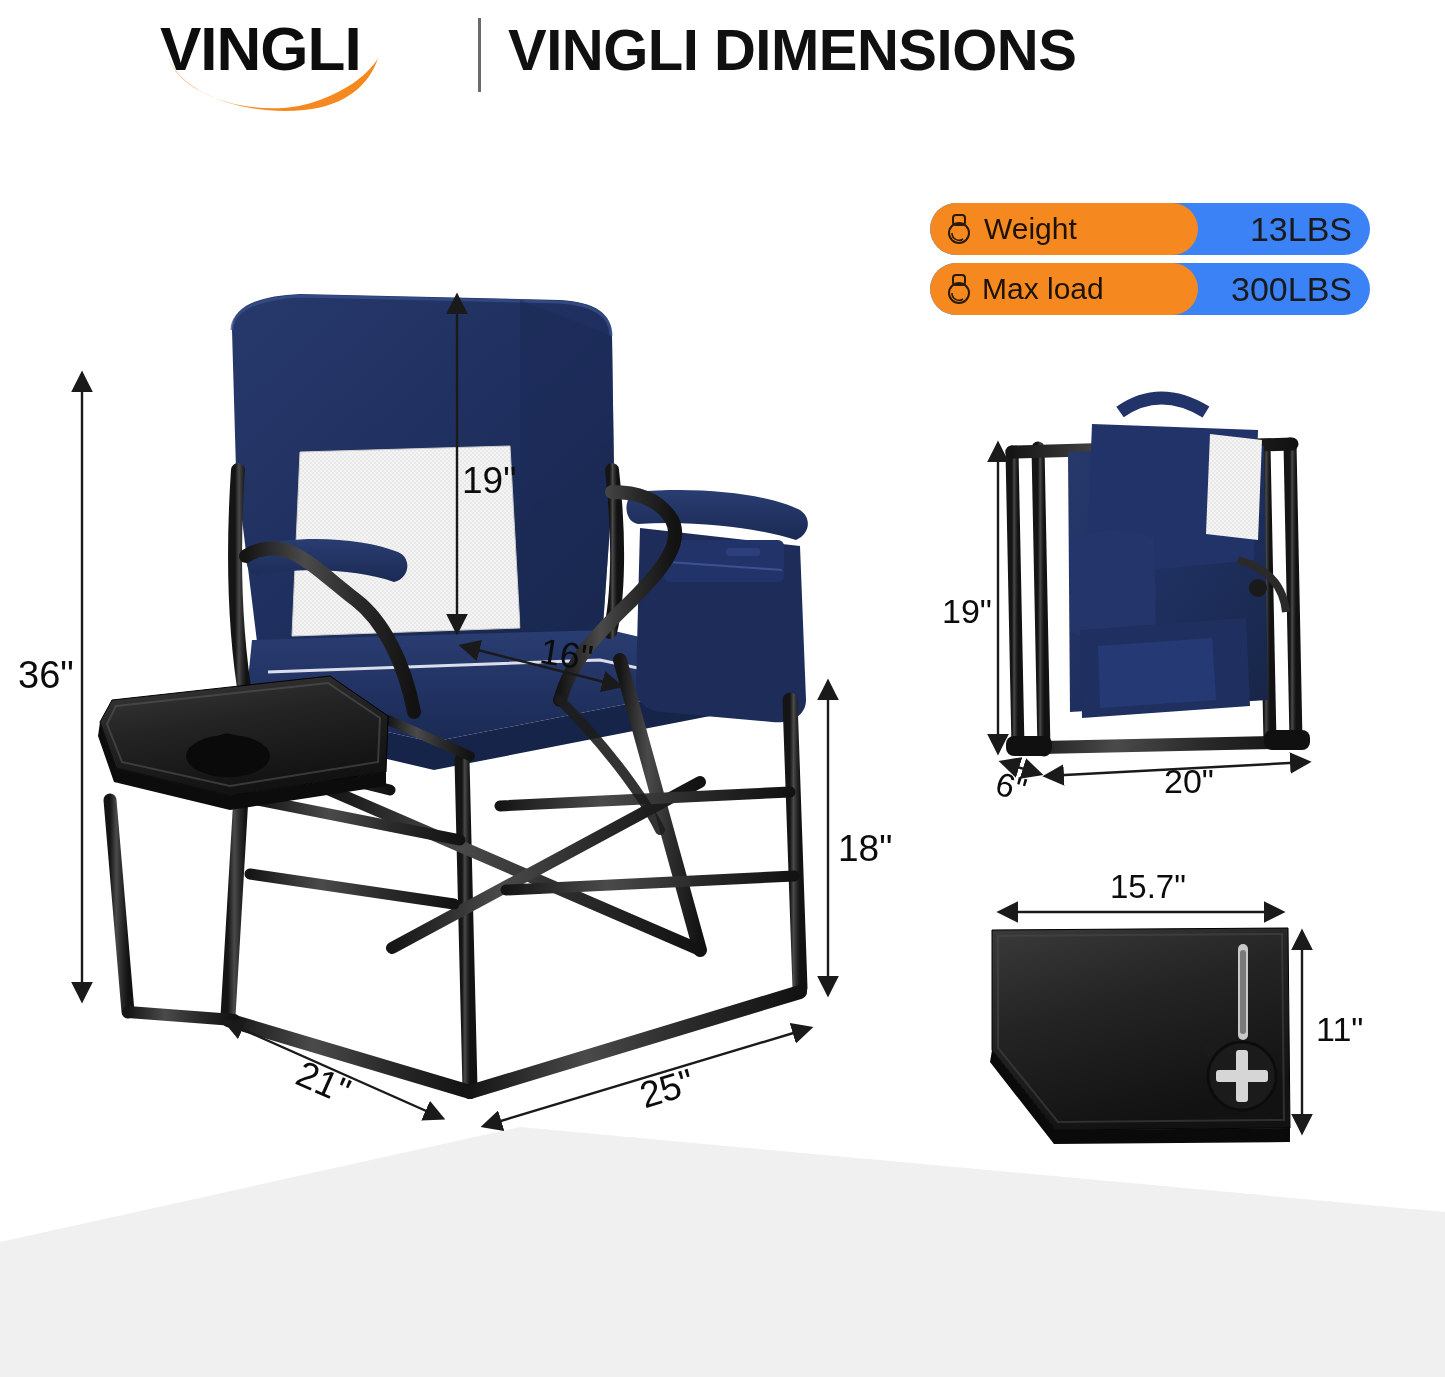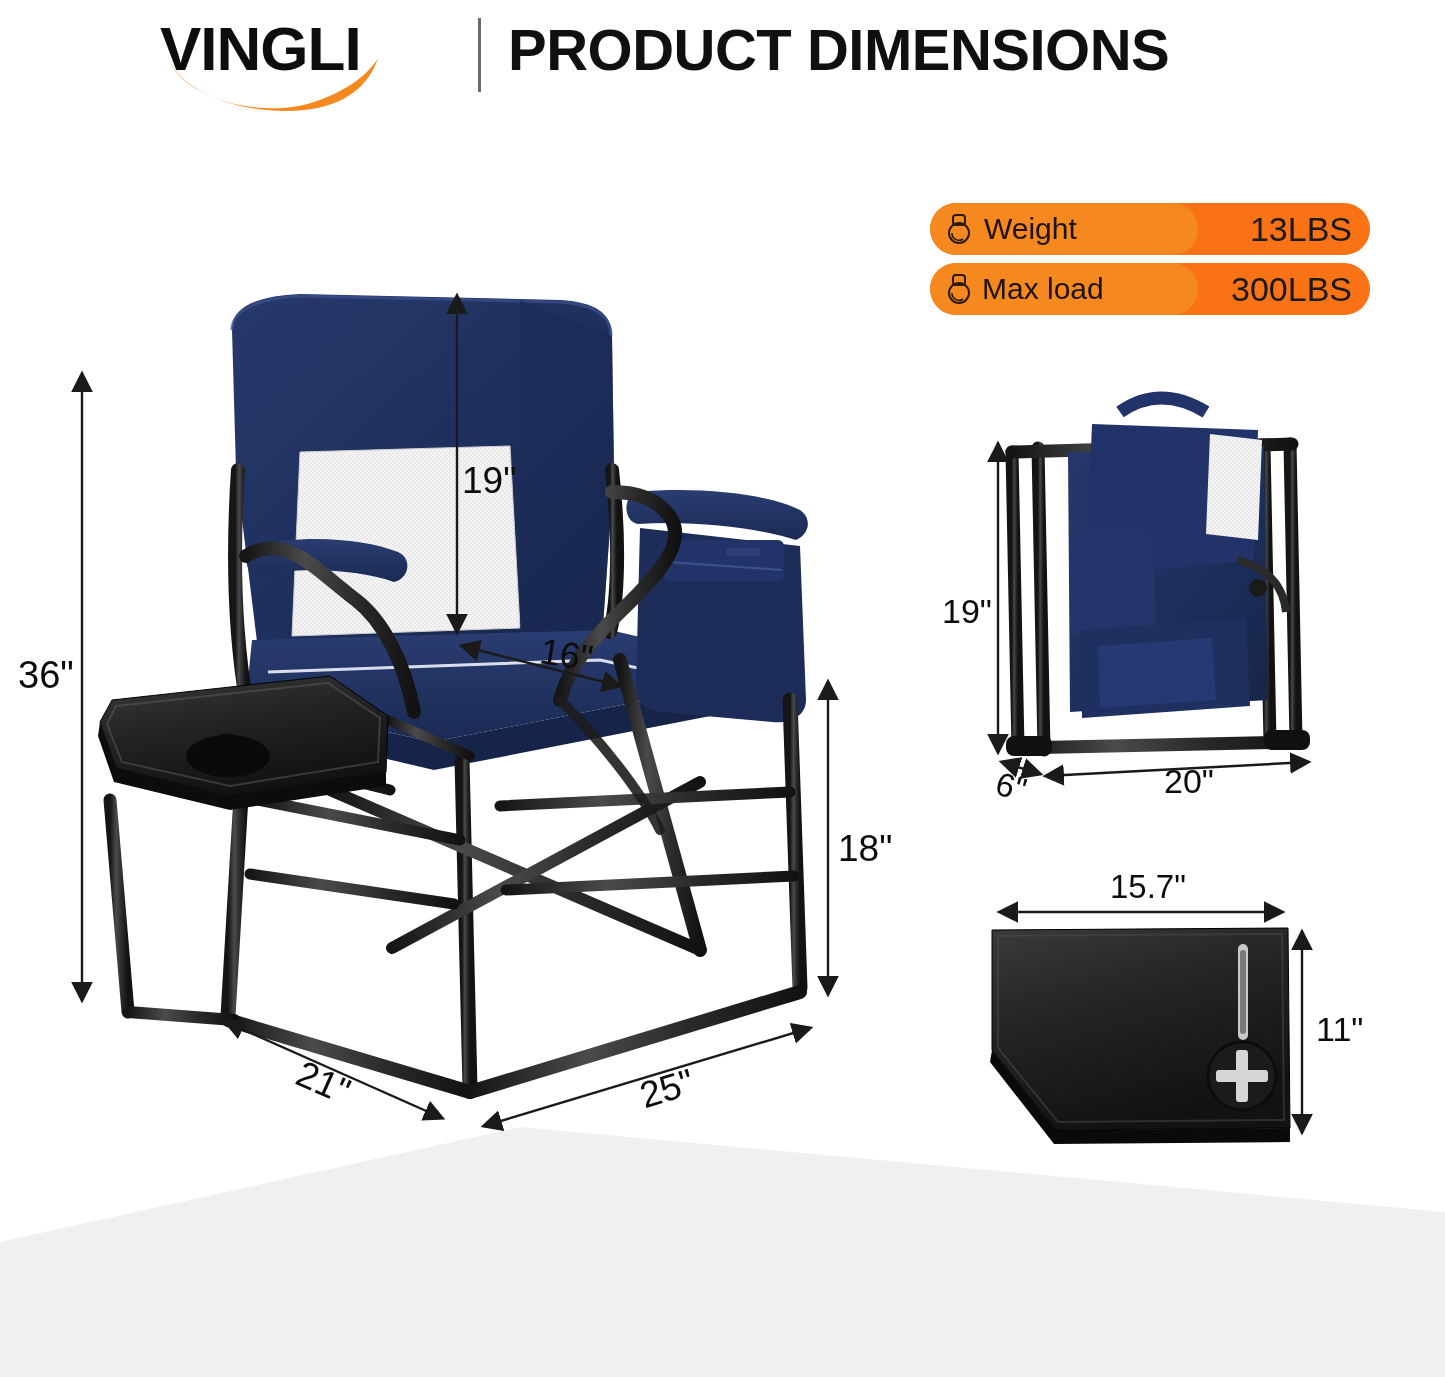--- a/index.html
+++ b/index.html
@@ -42,21 +42,21 @@
     position: absolute; left: 508px; top: 8px;
     font-size: 58px; font-weight: 700; letter-spacing: -0.5px;
     color: #101010; white-space: nowrap;
     font-family: "Liberation Sans", sans-serif;
   }
 
   
   .specs { position: absolute; left: 930px; top: 203px; width: 440px; }
   .spec-row {
     position: relative; height: 52px; margin-bottom: 8px;
-    border-radius: 26px; background: #f97316; overflow: hidden;
+    border-radius: 26px; background: #3b82f6; overflow: hidden;
   }
   .spec-left {
     position: absolute; left: 0; top: 0; height: 52px;
     background: #f5891f; border-radius: 26px;
     display: flex; align-items: center; padding-left: 14px; gap: 10px;
   }
   .spec-row.r1 .spec-left { width: 268px; }
   .spec-row.r2 .spec-left { width: 268px; gap: 8px; }
   .kb-icon { width: 30px; height: 32px; flex: none; }
   .spec-label {
@@ -88,21 +88,21 @@
     <div class="brand">
       <div class="brand-word">VINGLI</div>
       <div class="brand-swoosh">
         <svg width="258" height="62" viewBox="0 0 258 62">
           <path d="M4 6 C16 48, 96 70, 150 52 C186 40, 206 22, 214 8
                    C206 34, 182 56, 140 60 C82 66, 16 44, 4 6 Z" fill="#f5891f"></path>
         </svg>
       </div>
     </div>
     <div class="divider"></div>
-    <div class="header-title">PRODUCT DIMENSIONS</div>
+    <div class="header-title">VINGLI DIMENSIONS</div>
   </div>
 
   <div class="specs">
 
     <div class="spec-row r1">
       <div class="spec-left">
         <span class="kb-icon">
           <svg width="30" height="32" viewBox="0 0 30 32">
             <rect x="9" y="2" width="12" height="10" rx="3" fill="none" stroke="#2a1a08" stroke-width="2"></rect>
             <circle cx="15" cy="20" r="10" fill="none" stroke="#2a1a08" stroke-width="2"></circle>

